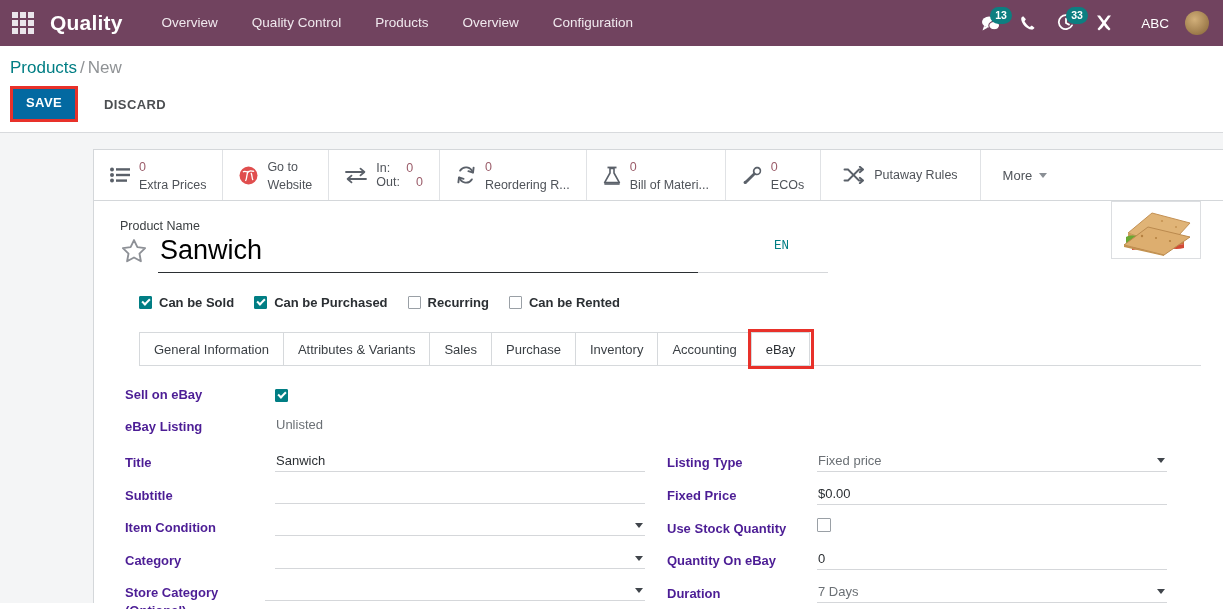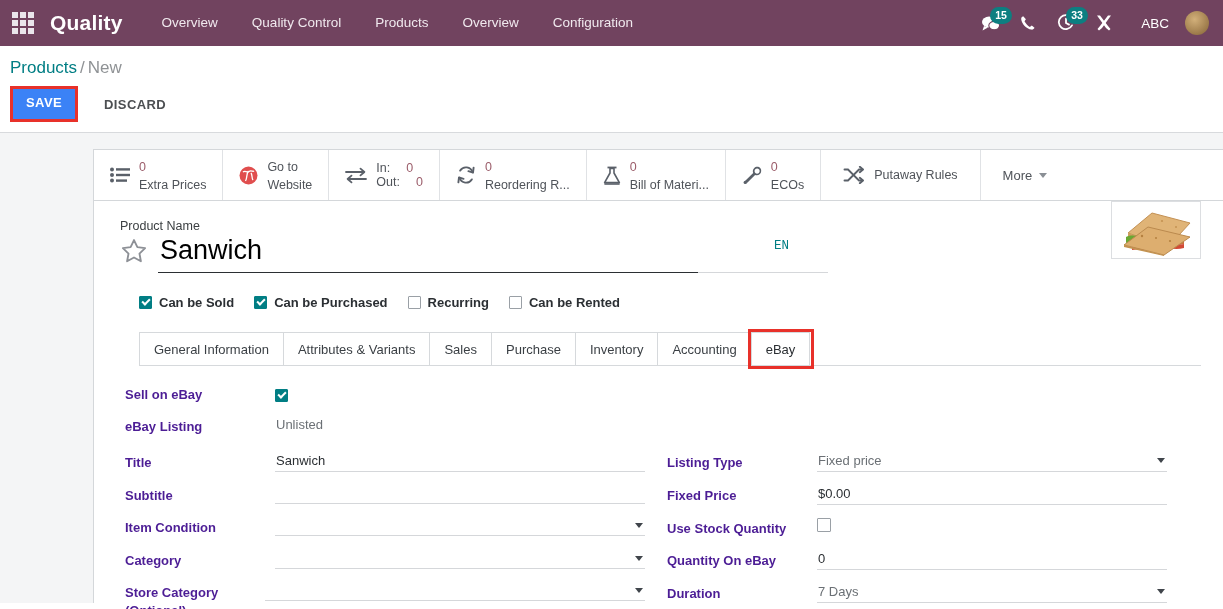--- a/index.html
+++ b/index.html
@@ -111,21 +111,21 @@
     padding: 2px 0 10px 10px;
     gap: 0;
   }
   .save-wrap {
     border: 3px solid #e8312a;
     padding: 0;
     display: inline-block;
     line-height: 0;
   }
   .btn-save {
-    background: #3b82f6;
+    background: #0369a1;
     color: #ffffff;
     font-size: 13px;
     font-weight: bold;
     letter-spacing: .4px;
     border: none;
     padding: 7px 13px 9px 13px;
     cursor: pointer;
     font-family: inherit;
     line-height: 1.1;
     text-align: center;
@@ -349,21 +349,21 @@
     <div class="nav-link">Configuration</div>
   </div>
 
   <div class="nav-right">
     <div class="nav-icon">
       <svg width="19" height="17" viewBox="0 0 19 17" fill="#ffffff">
         <ellipse cx="8" cy="7" rx="7" ry="5.4"></ellipse>
         <path d="M3 11 L1.5 15.5 L7 12.4 Z"></path>
         <ellipse cx="13.2" cy="10.6" rx="5.4" ry="4.2" fill="#ffffff" stroke="#71435f" stroke-width="1.1"></ellipse>
       </svg>
-      <span class="badge">15</span>
+      <span class="badge">13</span>
     </div>
     <div class="nav-icon">
       <svg width="16" height="16" viewBox="0 0 16 16" fill="#ffffff">
         <path d="M3.2 1.2 C2 1.6 1 2.8 1.2 4.2 C1.8 9 6.4 13.8 11.4 14.6 C12.8 14.8 14 13.9 14.5 12.7 L11.8 10.6 L9.8 12 C8 11 5.4 8.2 4.5 6.3 L5.9 4.3 Z"></path>
       </svg>
     </div>
     <div class="nav-icon">
       <svg width="18" height="18" viewBox="0 0 18 18" fill="none" stroke="#ffffff" stroke-width="1.8">
         <path d="M14.6 4.2 A7 7 0 1 0 15 11.4" stroke-linecap="round"></path>
         <path d="M9 4.6 L9 9 L12 10.6" stroke-linecap="round"></path>

